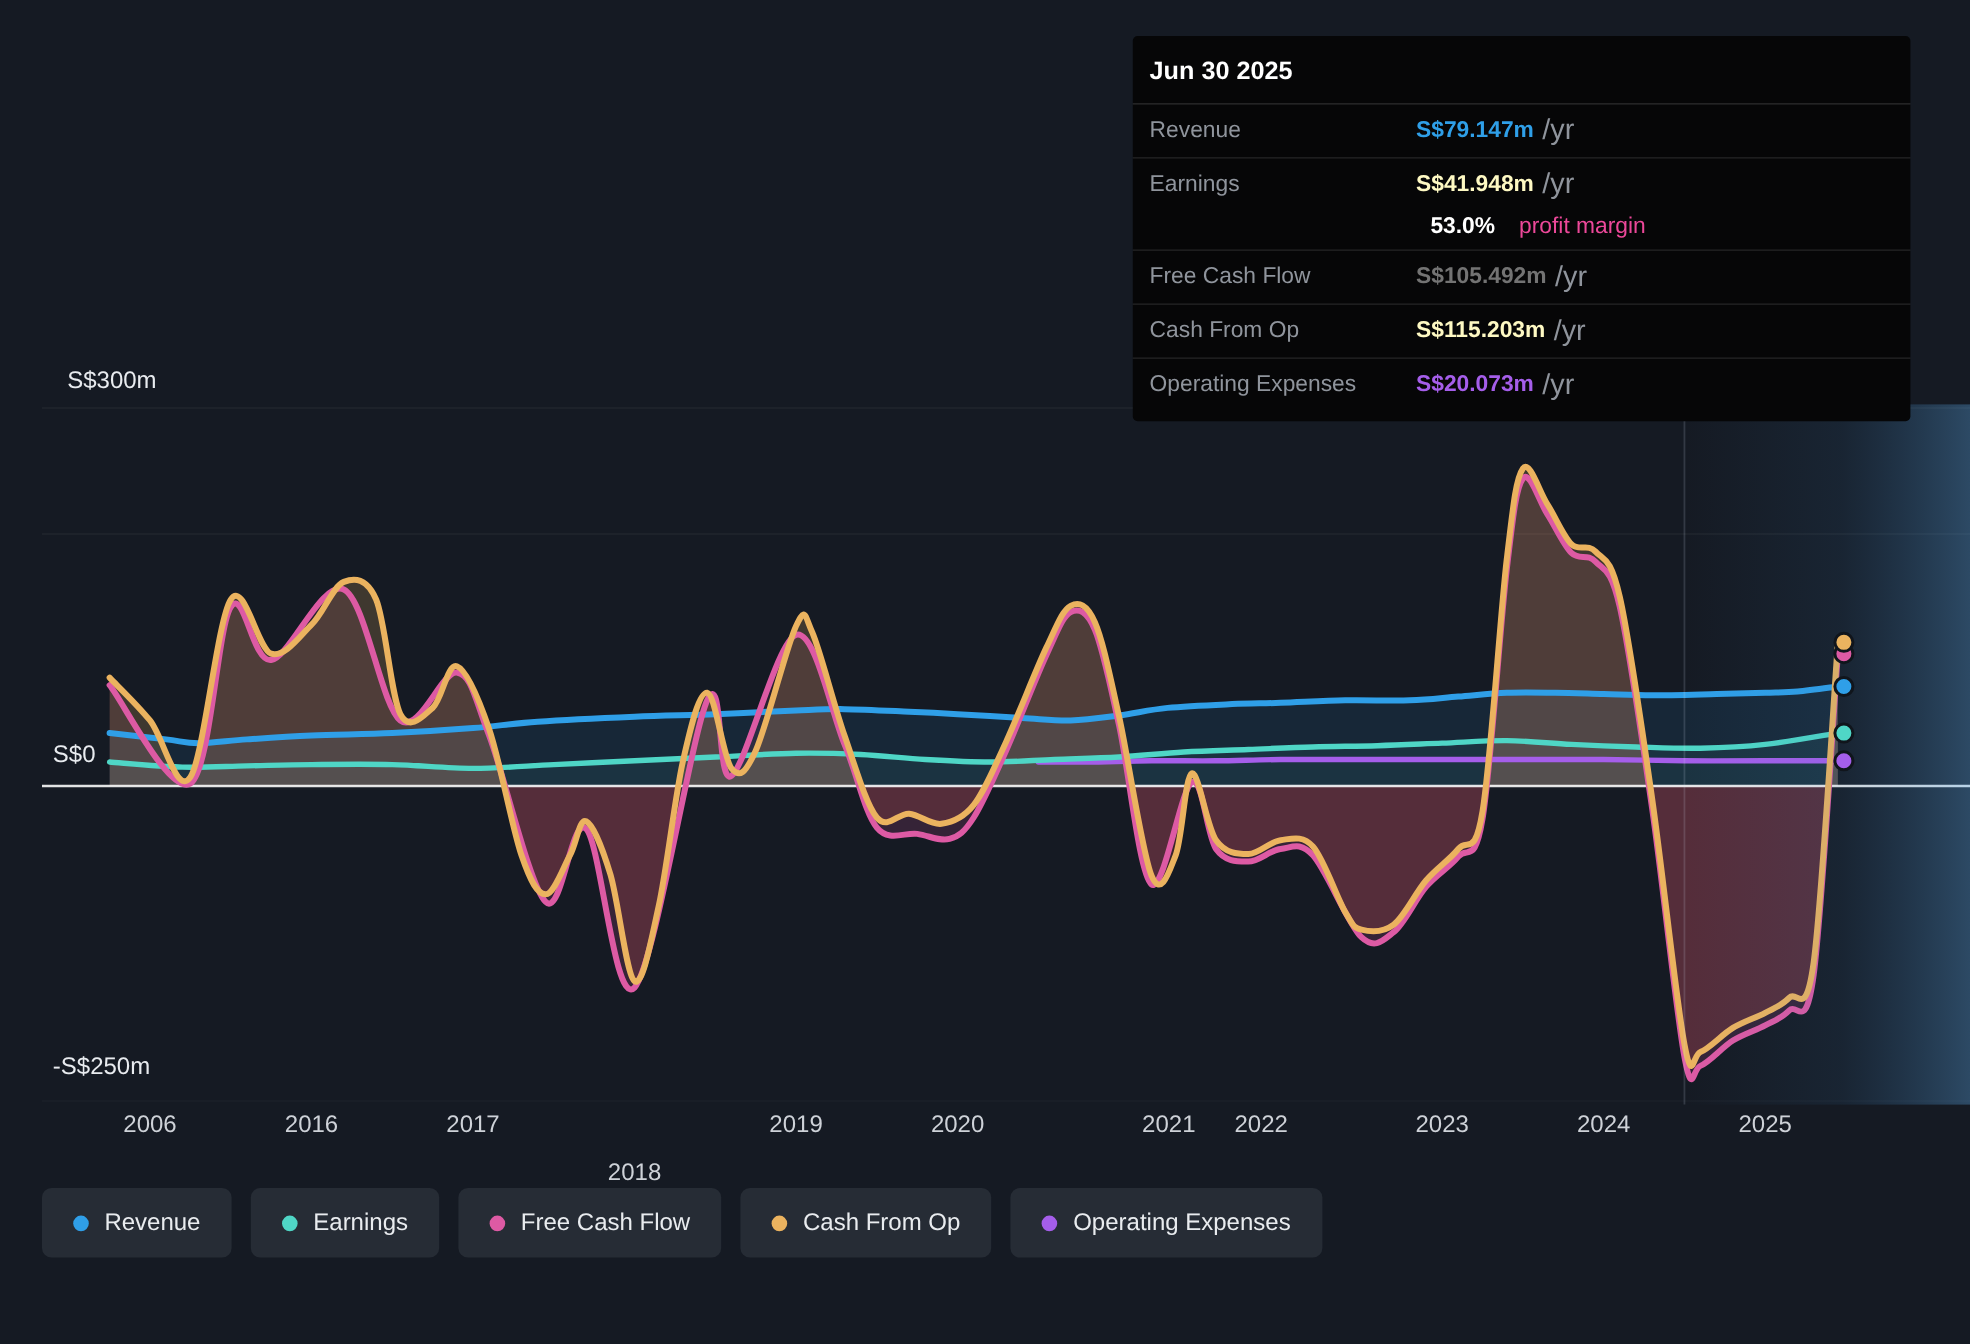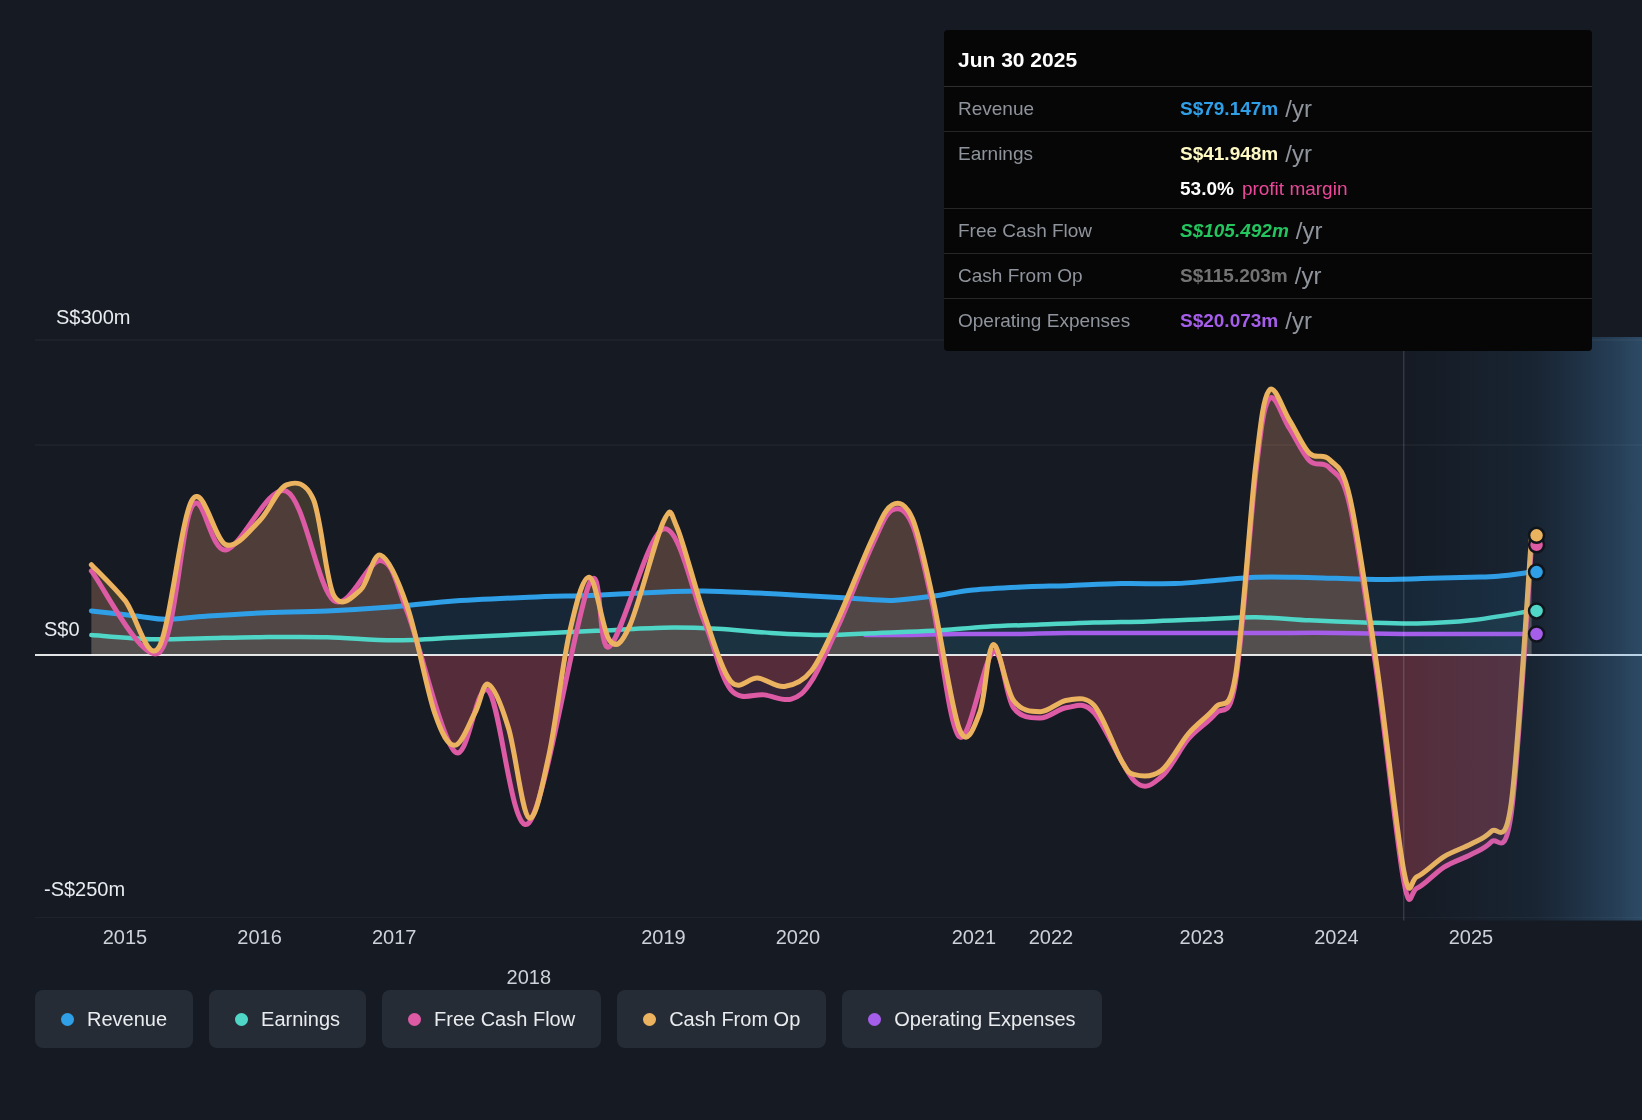--- a/index.html
+++ b/index.html
@@ -15,21 +15,21 @@
   .tooltip {
     position:absolute; left:944px; top:30px; width:648px;
     background:#060607; border-radius:4px; padding:14px 0 8px 0; z-index:5;
   }
   .tooltip-title {
     padding:4px 20px 14px 14px; font-size:21px; font-weight:bold; color:#ffffff;
     border-bottom:1px solid rgba(255,255,255,0.16);
   }
   .t-row { display:flex; align-items:center; padding:8px 20px 8px 14px;
     border-top:1px solid rgba(255,255,255,0.13); }
-  .t-row.no-border { border-top:none; padding-top:2px; }
+  .t-row.no-border { border-top:none; padding-top:2px;gap:12px; }
   .t-row:nth-child(1) { border-top:none; }
   .t-label { width:222px; flex:0 0 222px; color:#8f949c; font-size:19px; }
   .t-value { font-size:19px; font-weight:bold; }
   .t-suffix { color:#8f949c; font-size:24px; margin-left:7px; }
   .t-margin-val { color:#ffffff; font-weight:bold; font-size:19px; }
   .t-margin-label { color:#ec4899; font-size:19px; margin-left:8px; }
 
   
   .y-label { position:absolute; left:44px; color:#e8ebef; font-size:20px; z-index:2; }
   .y-label.y300 { top:306px;margin-left:12px; }
@@ -95,21 +95,21 @@
         <circle cx="1536.570000000006" cy="544.75" r="7.5" fill="#dd5aa4" stroke="#10151c" stroke-width="2.5"></circle>
         <circle cx="1536.570000000006" cy="535.3" r="7.5" fill="#ebb35f" stroke="#10151c" stroke-width="2.5"></circle>
       </g>
     </svg>
 
   <div class="y-label y300">S$300m</div>
   <div class="y-label y0">S$0</div>
   <div class="y-label yneg">-S$250m</div>
 
   <div id="x-axis">
-      <div class="x-tick" style="left: 85px;">2015</div>
+      <div class="x-tick" style="left: 85px;">2006</div>
       <div class="x-tick" style="left: 219.6px;">2016</div>
       <div class="x-tick" style="left: 354.2px;">2017</div>
       <div class="x-tick" style="left: 488.8px; margin-top: 40px;">2018</div>
       <div class="x-tick" style="left: 623.4px;">2019</div>
       <div class="x-tick" style="left: 758px;">2020</div>
       <div class="x-tick" style="left: 934px;">2021</div>
       <div class="x-tick" style="left: 1011px;">2022</div>
       <div class="x-tick" style="left: 1161.8px;">2023</div>
       <div class="x-tick" style="left: 1296.4px;">2024</div>
       <div class="x-tick" style="left: 1431px;">2025</div>
@@ -128,26 +128,26 @@
           <span class="t-value" style="color: #fef9c3;">S$41.948m</span>
           <span class="t-suffix">/yr</span>
         </div>
         <div class="t-row no-border">
           <span class="t-label"></span>
           <span class="t-margin-val">53.0%</span>
           <span class="t-margin-label">profit margin</span>
         </div>
         <div class="t-row">
           <span class="t-label">Free Cash Flow</span>
-          <span class="t-value" style="color: #22c55e; font-style: italic;">S$105.492m</span>
+          <span class="t-value" style="color: #737373;">S$105.492m</span>
           <span class="t-suffix">/yr</span>
         </div>
         <div class="t-row">
           <span class="t-label">Cash From Op</span>
-          <span class="t-value" style="color: #737373;">S$115.203m</span>
+          <span class="t-value" style="color: #fef9c3;">S$115.203m</span>
           <span class="t-suffix">/yr</span>
         </div>
         <div class="t-row">
           <span class="t-label">Operating Expenses</span>
           <span class="t-value" style="color: rgb(165, 94, 234);">S$20.073m</span>
           <span class="t-suffix">/yr</span>
         </div>
       </div>
   </div>
 

